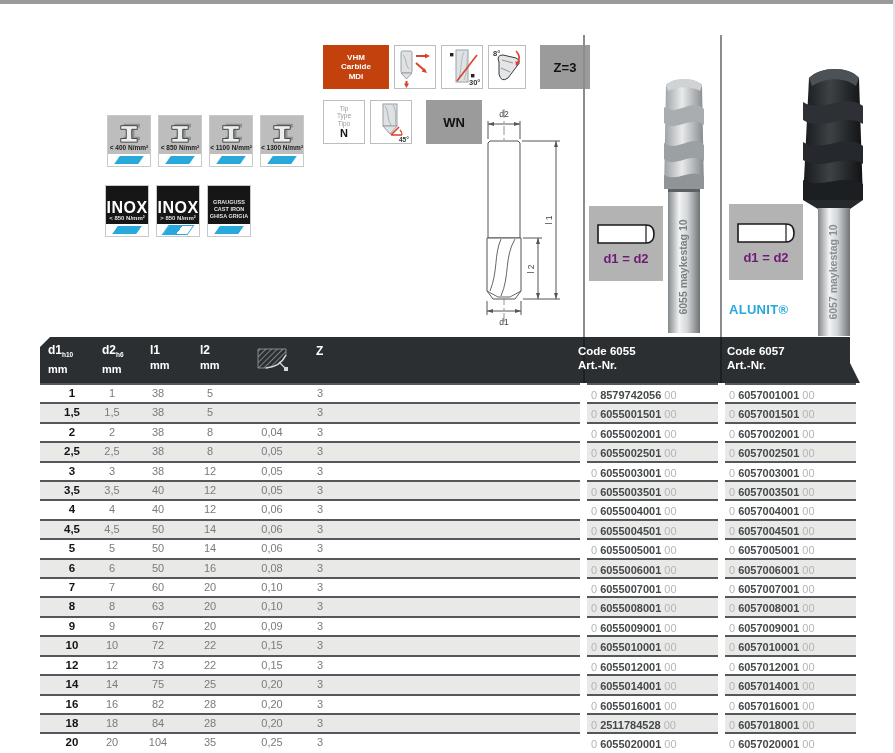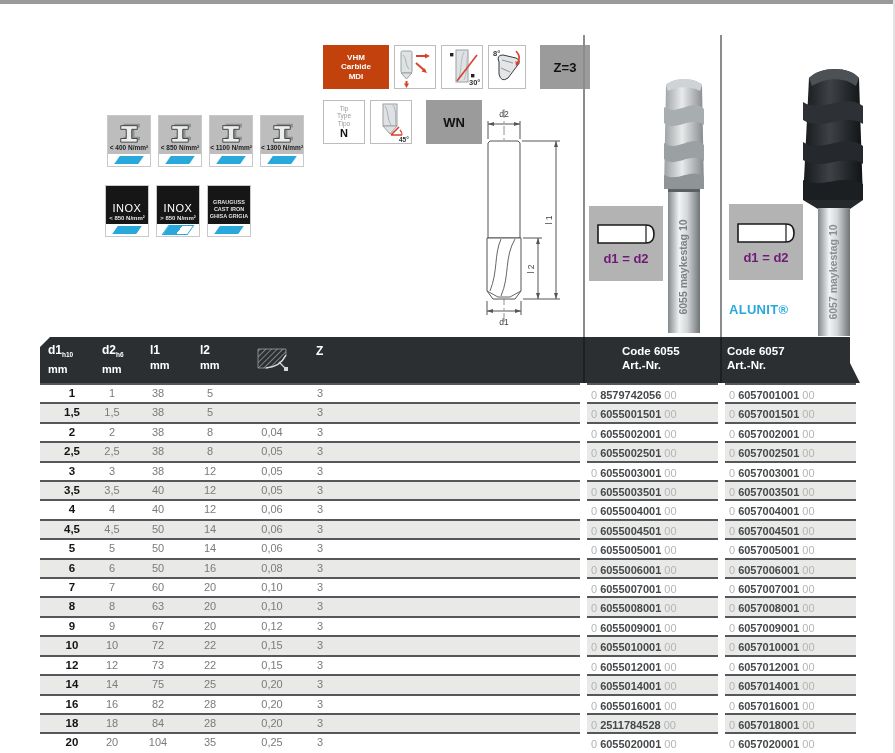--- a/index.html
+++ b/index.html
@@ -9,21 +9,21 @@
   .right-edge{position:absolute;right:0;top:0;width:2px;height:753px;background:#e3e3e3;}
 
   
   .mat-row{position:absolute;display:flex;gap:7px;}
   .mat{width:42px;background:#fff;border:1px solid #c9c9c9;box-sizing:content-box;}
   .mat-body{height:38px;background:#bdbdbd;display:flex;flex-direction:column;align-items:center;justify-content:flex-end;}
   .mat-body svg{margin:2px auto 0 auto;display:block;}
   .mat-label{font-size:6.5px;font-weight:bold;color:#1d1d1d;line-height:8px;padding-bottom:2px;white-space:nowrap;}
   .mat-strip{height:12px;background:#fff;display:flex;align-items:center;justify-content:center;}
   .mat.dark .mat-body{background:#161616;}
-  .inox-label{color:#fff;font-weight:normal;font-size:11px;line-height:12px;letter-spacing:.5px;}
+  .inox-label{color:#fff;font-weight:bold;font-size:16px;line-height:12px;letter-spacing:.5px;}
   .inox-sub{color:#e0e0e0;font-size:6px;font-weight:bold;line-height:8px;padding-bottom:2px;}
   .cast-line{color:#e0e0e0;font-size:5.5px;font-weight:bold;line-height:7px;text-align:center;}
   .cast-pad{padding-bottom:4px;display:flex;flex-direction:column;align-items:center;}
   .mat.alu{width:52px;}
   .mat.alu .mat-body{background:#b5b5b5;justify-content:center;}
   .alu-label{color:#e8e8e8;font-size:12px;font-weight:bold;}
   .para{width:24px;height:8px;transform:skewX(-35deg);}
   .fill-full{background:#29a8dc;}
   .fill-half{border:1.5px solid #29a8dc;background:linear-gradient(90deg,#29a8dc 55%,#fff 55%);}
 
@@ -53,21 +53,21 @@
 
   
   #thead{position:absolute;left:40px;top:337px;width:820px;height:46px;background:#2b2f32;
          clip-path:polygon(10px 0,810px 0,810px 26px,820px 46px,820px 46px,0 46px,0 10px);}
   .h-cell{position:absolute;top:6px;color:#fff;font-weight:bold;font-size:12px;line-height:15px;}
   .h-tol{font-size:6.5px;font-weight:bold;vertical-align:sub;}
   .h-mm{display:block;font-size:11px;}
   .h-d1{left:8px;} .h-d2{left:62px;} .h-l1{left:110px;} .h-l2{left:160px;}
   .h-f{left:216px;top:10px;} .h-z{left:276px;top:7px;}
   .h-code{position:absolute;top:7px;font-weight:bold;font-size:11.5px;line-height:14px;color:#fff;}
-  .h-c1{left:582px;} .h-c2{left:687px;}
+  .h-c1{left:538px;} .h-c2{left:687px;}
   .h-line{position:absolute;top:0;width:2px;height:46px;background:#1d2023;}
   .h-line1{left:543px;} .h-line2{left:680px;}
 
   
   #tbody{position:absolute;left:40px;top:383px;width:820px;}
   .trow{position:relative;height:19.42px;}
   .seg{position:absolute;top:0;height:100%;box-sizing:border-box;border-top:2px solid #54585a;background:#fff;}
   .trow.alt .seg{background:#e9e9e7;}
   .seg-main{left:0;width:540px;}
   .seg-a1{left:547px;width:131px;padding-left:4px;}
@@ -526,21 +526,21 @@
       </div>
       <div class="seg seg-a1"><span class="art-x">0</span><span class="art-main">6055008001</span><span class="art-x">00</span></div>
       <div class="seg seg-a2"><span class="art-x">0</span><span class="art-main">6057008001</span><span class="art-x">00</span></div>
     </div>
       <div class="trow">
       <div class="seg seg-main">
         <span class="c c-d1">9</span>
         <span class="c c-d2">9</span>
         <span class="c c-l1">67</span>
         <span class="c c-l2">20</span>
-        <span class="c c-f">0,12</span>
+        <span class="c c-f">0,09</span>
         <span class="c c-z">3</span>
       </div>
       <div class="seg seg-a1"><span class="art-x">0</span><span class="art-main">6055009001</span><span class="art-x">00</span></div>
       <div class="seg seg-a2"><span class="art-x">0</span><span class="art-main">6057009001</span><span class="art-x">00</span></div>
     </div>
       <div class="trow alt">
       <div class="seg seg-main">
         <span class="c c-d1">10</span>
         <span class="c c-d2">10</span>
         <span class="c c-l1">72</span>

